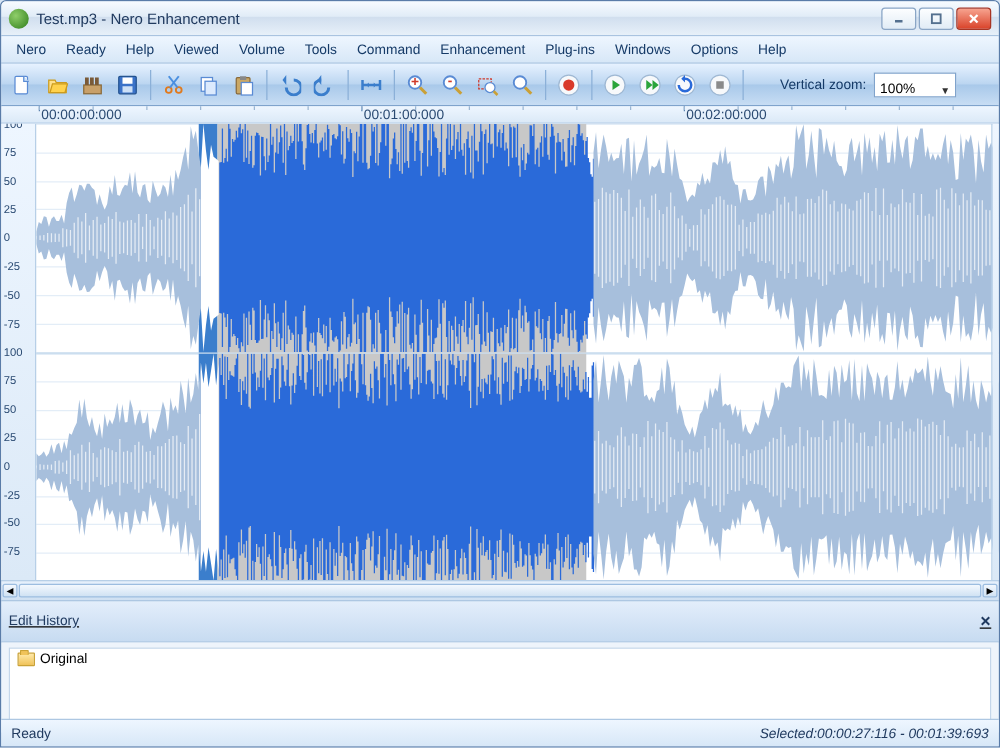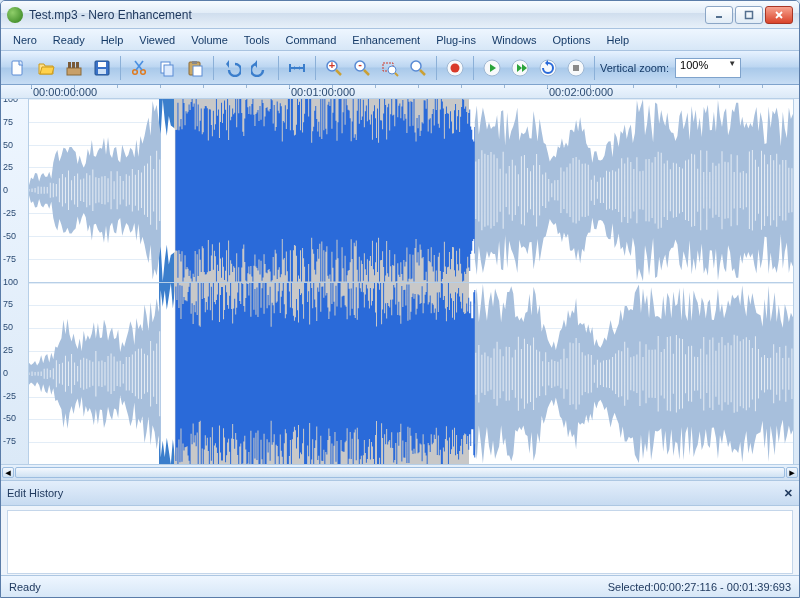--- a/index.html
+++ b/index.html
@@ -12,22 +12,22 @@
 .win-btn { width: 28px; height: 18px; border: 1px solid #8ba6c6; border-radius: 3px; background: linear-gradient(#fdfeff,#e1ecf6); display: flex; align-items: center; justify-content: center; cursor: pointer; }
 .win-btn.close { background: linear-gradient(#f7a38f,#d9432a); border-color:#a83524;}
 .win-btn svg { display:block; }
 
 .menubar { height: 22px; background: linear-gradient(#eef6ff,#d7e7f7); border-bottom: 1px solid #a9c3e0; display: flex; align-items: center; padding: 0 4px; }
 .menu-item { padding: 3px 8px; color: #153a67; cursor: pointer; }
 
 .toolbar { height: 34px; background: linear-gradient(#e7f2ff, #bcd6f1 48%, #a9c9ea 52%, #c7ddf4); border-bottom: 1px solid #7fa3cc; display: flex; align-items: center; padding: 0 4px; gap: 2px; }
 .tbtn { width: 26px; height: 26px; border-radius: 3px; display:flex; align-items:center; justify-content:center; cursor:pointer; }
 .tsep { width:1px; height:24px; background: #8bb0d8; margin: 0 3px; }
-.vzoom-lbl { color:#153a67; margin-left:0; margin-right:4px;text-align:center; }
-.vzoom-sel { width:66px; height:20px; border:1px solid #7fa3cc; background:#fff; display:flex; align-items:flex-start; padding:0 4px; justify-content:space-between; cursor:pointer; }
+.vzoom-lbl { color:#153a67; margin-left:24px; margin-right:4px;text-align:center; }
+.vzoom-sel { width:66px; height:20px; border:1px solid #7fa3cc; background:#fff; display:flex; align-items:flex-end; padding:0 4px; justify-content:space-between; cursor:pointer; }
 .vzoom-sel .dd { font-size:8px; color:#333; }
 
 .timeline { height: 14px; background: linear-gradient(#eef6ff,#dbe9f7); border-bottom:1px solid #b7cfe7; position:relative; font-size:10px; color:#2a4a72; }
 .timeline .tick { position:absolute; top:0; }
 .timeline .tick::before { content:""; position:absolute; left:0; top:0; width:1px; height:4px; background:#5c84b1; }
 .timeline .tick span { position:absolute; left:2px; top:1px; }
 .timeline .minor { position:absolute; top:0; width:1px; height:3px; background:#9ab6d4; }
 
 .wave-area { height: 365px; background:#fff; position:relative; overflow:hidden; }
 .yaxis { position:absolute; left:0; top:0; bottom:0; width:28px; background:linear-gradient(#eef6ff,#dbe9f7); border-right:1px solid #b7cfe7; z-index:5; }
@@ -40,35 +40,35 @@
 .selection-bg { position:absolute; top:0; bottom:0; background:#c8c8c8; z-index:1; }
 .pre-sel { position:absolute; top:0; bottom:0; background:#3b7ecc; z-index:1; }
 svg.wav { position:absolute; left:0; top:0; width:100%; height:100%; z-index:2; }
 .right-gutter { position:absolute; right:0; top:0; bottom:0; width:6px; background:linear-gradient(#eef6ff,#dbe9f7); border-left:1px solid #b7cfe7; z-index:5; }
 
 .hscroll { height:16px; background:linear-gradient(#e7f1fc,#cfe0f2); border-top:1px solid #b7cfe7; position:relative; }
 .hscroll .thumb { position:absolute; left:14px; right:14px; top:2px; bottom:2px; background:linear-gradient(#f3f8fe,#d0e2f3); border:1px solid #9cbde0; border-radius:2px; cursor:pointer;}
 .hscroll .arrow { position:absolute; top:2px; width:12px; bottom:2px; background:linear-gradient(#f3f8fe,#d0e2f3); border:1px solid #9cbde0; border-radius:2px; display:flex; align-items:center; justify-content:center; cursor:pointer;}
 .hscroll .arrow.left{ left:1px;} .hscroll .arrow.right{ right:1px;}
 
-.panel-hdr { height:14px; background: linear-gradient(#e3eefb, #c7dbf1); border-top:1px solid #adc7e2; border-bottom:1px solid #adc7e2; display:flex; align-items:center; padding:12px 6px; justify-content:space-between; }
+.panel-hdr { height:34px; background: linear-gradient(#e3eefb, #c7dbf1); border-top:1px solid #adc7e2; border-bottom:1px solid #adc7e2; display:flex; align-items:center; padding:0 6px; justify-content:space-between;text-decoration:underline; }
 .panel-hdr .title { color:#203a5f; }
 .panel-hdr .x { cursor:pointer; font-weight:bold; color:#203a5f; }
 
 .history-body { background:#eef4fb; padding:4px 6px; height:72px; }
 .list { background:#fff; border:1px solid #c4d6ea; height:64px; }
 .list-hdr { height:18px; background:linear-gradient(#fdfdfe,#ebf1f8); border-bottom:1px solid #d2deec; display:flex; }
 .col { padding:2px 8px; border-right:1px solid #e1e9f2; color:#2a4a72; }
 .col.cmd { width:100px; } .col.sec { flex:1; }
 .row { display:flex; align-items:center; padding:2px 6px; gap:4px; cursor:pointer; }
 .folder-ico { width:14px; height:11px; background:linear-gradient(#ffe9a8,#f0c35a); border:1px solid #caa236; border-radius:1px; position:relative; }
 .folder-ico::before { content:""; position:absolute; left:1px; top:-3px; width:5px; height:3px; background:#f0c35a; border:1px solid #caa236; border-bottom:none; border-radius:1px 1px 0 0;}
 
 .statusbar { position:absolute; left:1px; right:1px; bottom:1px; height:22px; background:linear-gradient(#eef6ff,#d7e7f7); border-top:1px solid #adc7e2; display:flex; align-items:center; padding:0 8px; color:#203a5f; justify-content:space-between; }
-.status-right { display:flex; gap:14px; }
+.status-right { display:flex; gap:14px;font-style:italic; }
 
 
 .ico { width:18px; height:18px; }
 </style>
 </head>
 <body>
 
 <div class="titlebar">
   <div class="app-icon"></div>
   <div class="title-text">Test.mp3 - Nero Enhancement</div>
@@ -346,20 +346,24 @@
   <div class="thumb"></div>
   <div class="arrow right">▸</div>
 </div>
 
 <div class="panel-hdr">
   <span class="title">Edit History</span>
   <span class="x">✕</span>
 </div>
 <div class="history-body">
   <div class="list">
+    <div class="row">
+      <div class="folder-ico"></div>
+      <span>Original</span>
+    </div>
   </div>
 </div>
 
 <div class="statusbar">
   <span>Ready</span>
   <div class="status-right">
     <span>Selected:00:00:27:116 - 00:01:39:693</span>
   </div>
 </div>
 

